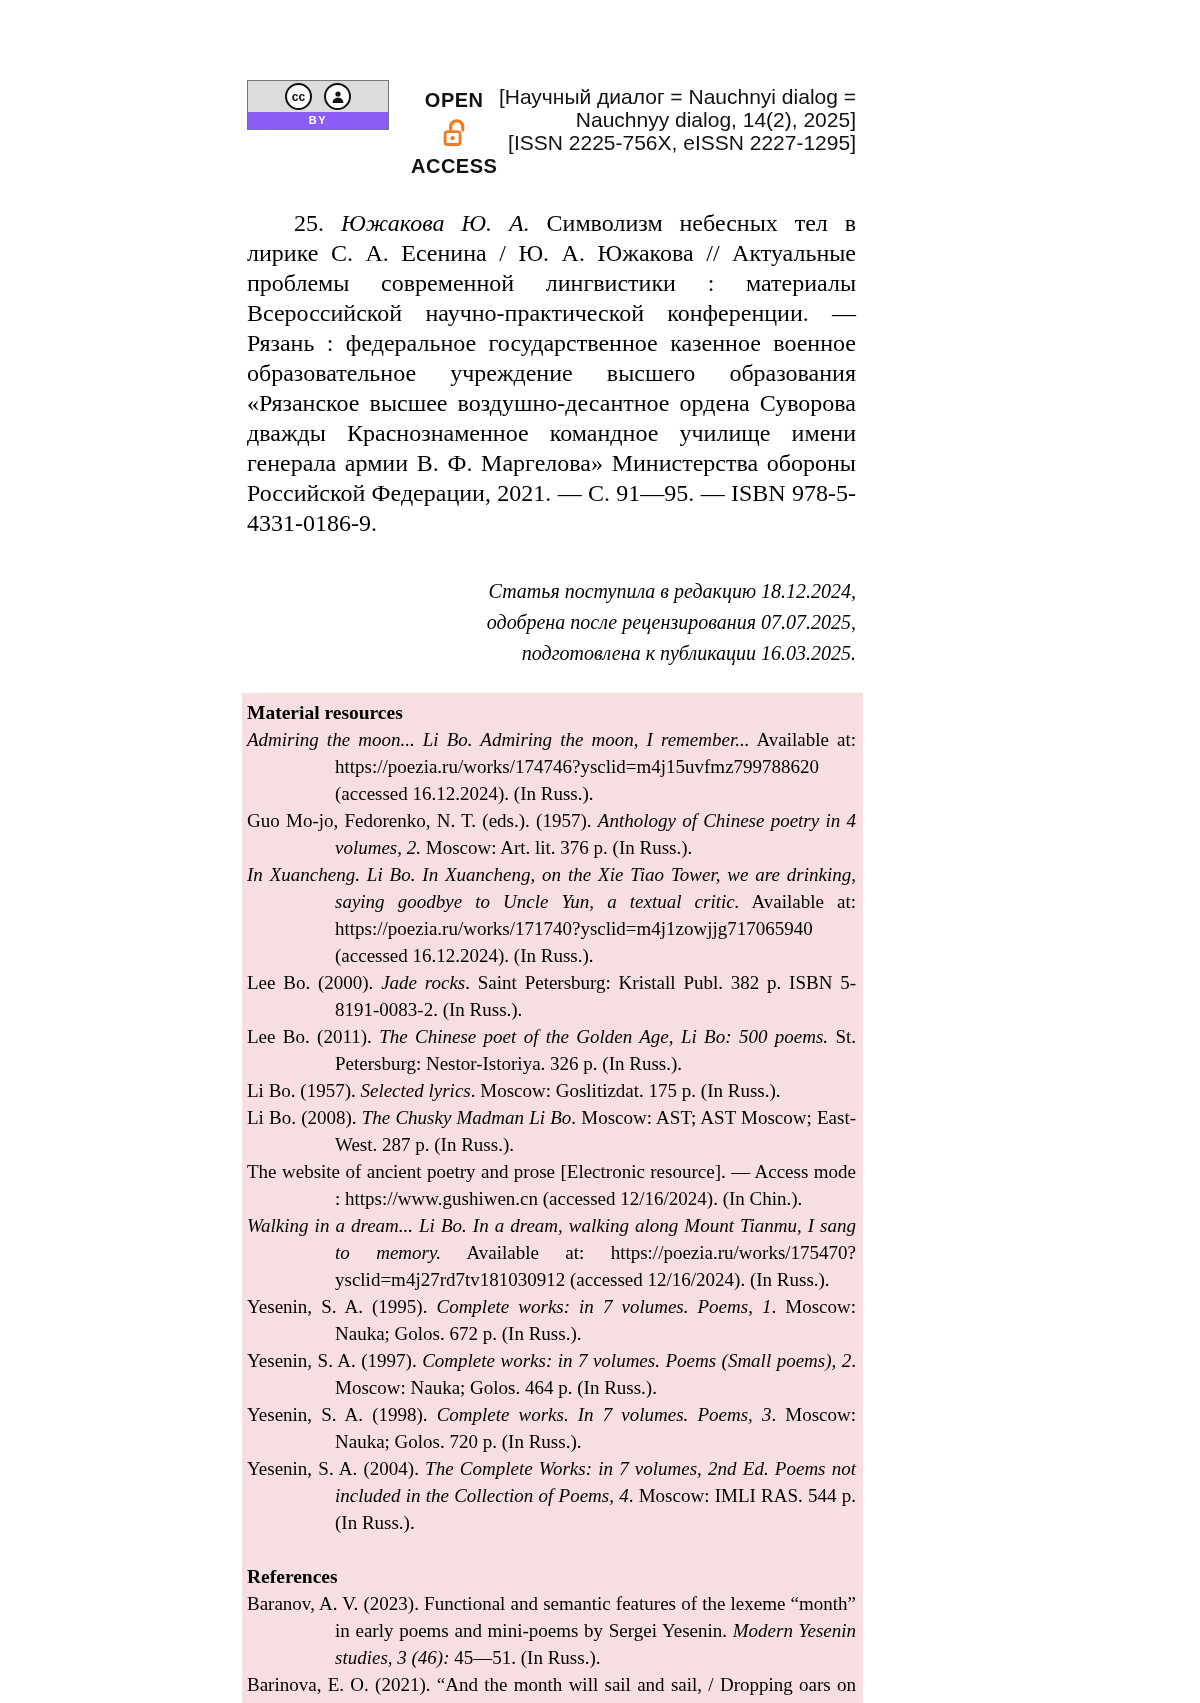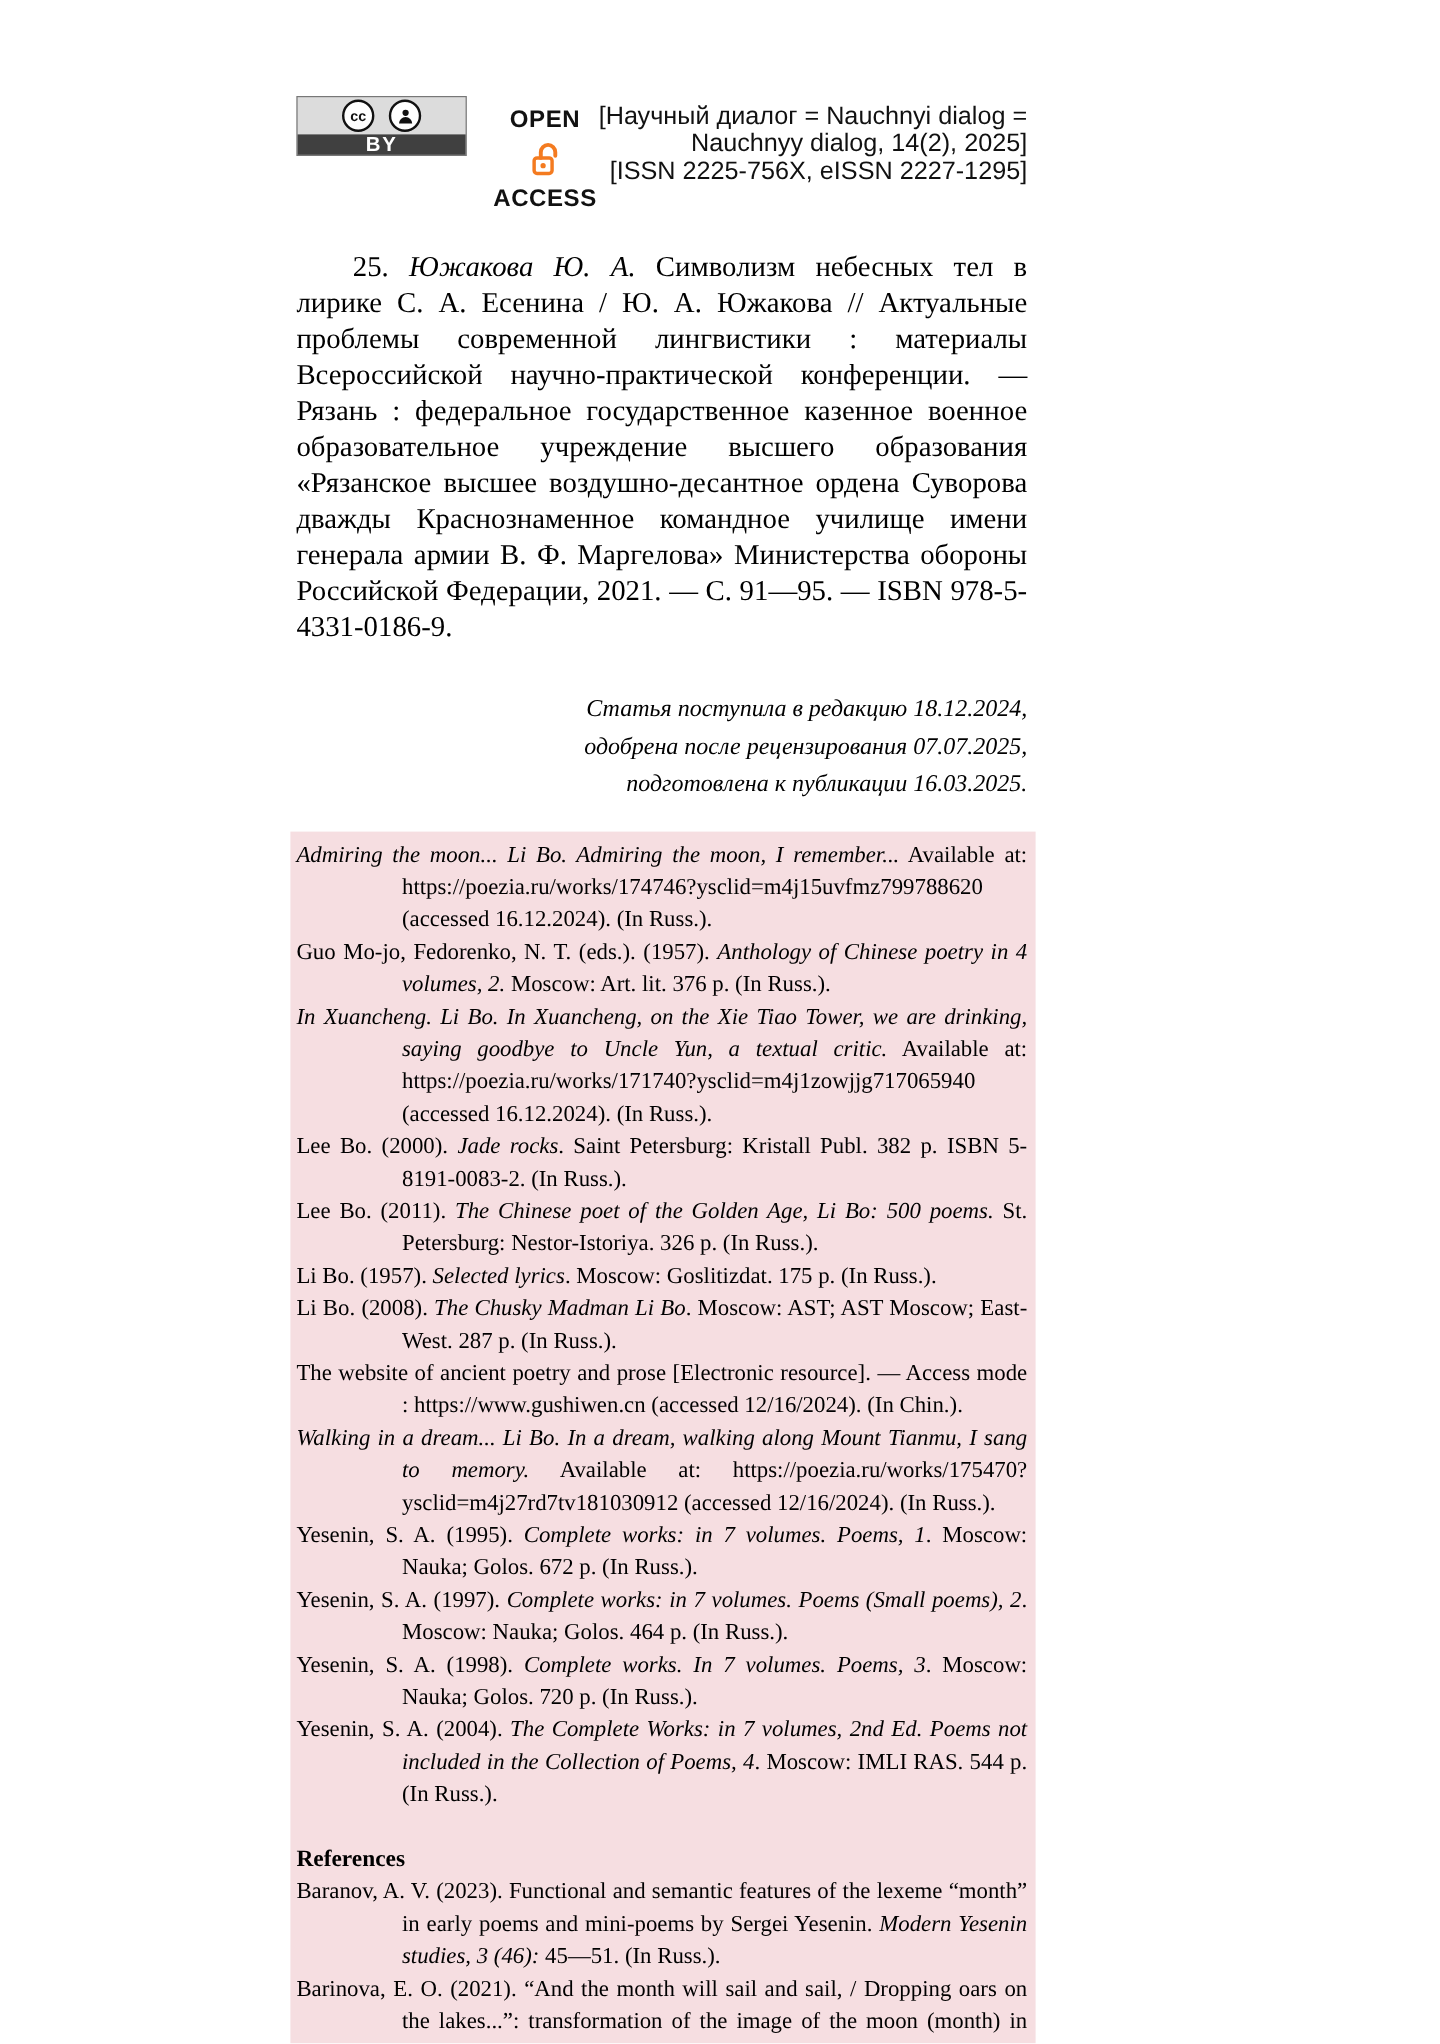--- a/index.html
+++ b/index.html
@@ -12,22 +12,22 @@
   .content { padding:80px 230px 0 133px; }
 
   
   .header-row { display:flex; justify-content:space-between; align-items:flex-start; }
   .badges { display:flex; align-items:flex-start; gap:22px; }
   .cc-badge { width:142px; height:50px; border:1px solid #777; display:flex; flex-direction:column; background:#dcdcdc; }
   .cc-top { flex:1; display:flex; align-items:center; justify-content:center; gap:12px; }
   .cc-circle { width:27px; height:27px; border:2.5px solid #111; border-radius:50%;
     display:flex; align-items:center; justify-content:center;
     font-family:"Liberation Sans", sans-serif; font-weight:bold; font-size:12px; color:#111; background:#fff; }
-  .cc-bottom { height:17px; background:#404040; color:#fff; text-align:center;
-    font-family:"Liberation Sans", sans-serif; font-weight:bold; font-size:17px; line-height:17px; letter-spacing:1.5px; }
+  .cc-bottom { height:17px; background:#8b5cf6; color:#fff; text-align:center;
+    font-family:"Liberation Sans", sans-serif; font-weight:bold; font-size:11px; line-height:17px; letter-spacing:1.5px; }
   .oa-logo { display:flex; align-items:center; gap:5px;
     font-family:"Liberation Sans", sans-serif; font-weight:bold; font-size:20px; letter-spacing:.5px; padding-top:9px; color:#111;flex-direction:column; }
   .journal-meta { text-align:right; font-family:"Liberation Sans", sans-serif; font-size:21px; line-height:23px; padding-top:5px; color:#111; }
 
   
   .citation { margin-top:30px; font-size:24px; line-height:30px; text-align:justify; text-indent:47px; }
   .submission { margin-top:38px; text-align:right; font-style:italic; font-size:20px; line-height:31px; }
 
   .pink {
     margin:24px -7px 0 -5px;
@@ -83,20 +83,21 @@
     <p class="citation"><span>25. </span><span class="it">Южакова Ю. А.</span><span> Символизм небесных тел в лирике С. А. Есенина / Ю. А. Южакова // Актуальные проблемы современной лингвистики : материалы Всероссийской научно-практической конференции. — Рязань : федеральное государственное казенное военное образовательное учреждение высшего образования «Рязанское высшее воздушно-десантное ордена Суворова дважды Краснознаменное командное училище имени генерала армии В. Ф. Маргелова» Министерства обороны Российской Федерации, 2021. — С. 91—95. — ISBN 978-5-4331-0186-9.</span></p>
 
     <div class="submission">
       <div>Статья поступила в редакцию 18.12.2024,</div>
       <div>одобрена после рецензирования 07.07.2025,</div>
       <div>подготовлена к публикации 16.03.2025.</div>
     </div>
 
     <div class="pink">
       <div>
+        <div class="sec-heading">Material resources</div>
         <div>
             <p class="ref"><span class="it">Admiring the moon... Li Bo. Admiring the moon, I remember...</span><span> Available at: https://poezia.ru/works/174746?ysclid=m4j15uvfmz799788620 (accessed 16.12.2024). (In Russ.).</span></p>
             <p class="ref"><span>Guo Mo-jo, Fedorenko, N. T. (eds.). (1957). </span><span class="it">Anthology of Chinese poetry in 4 volumes, 2.</span><span> Moscow: Art. lit. 376 p. (In Russ.).</span></p>
             <p class="ref"><span class="it">In Xuancheng. Li Bo. In Xuancheng, on the Xie Tiao Tower, we are drinking, saying goodbye to Uncle Yun, a textual critic.</span><span> Available at: https://poezia.ru/works/171740?ysclid=m4j1zowjjg717065940 (accessed 16.12.2024). (In Russ.).</span></p>
             <p class="ref"><span>Lee Bo. (2000). </span><span class="it">Jade rocks</span><span>. Saint Petersburg: Kristall Publ. 382 p. ISBN 5-8191-0083-2. (In Russ.).</span></p>
             <p class="ref"><span>Lee Bo. (2011). </span><span class="it">The Chinese poet of the Golden Age, Li Bo: 500 poems.</span><span> St. Petersburg: Nestor-Istoriya. 326 p. (In Russ.).</span></p>
             <p class="ref"><span>Li Bo. (1957). </span><span class="it">Selected lyrics</span><span>. Moscow: Goslitizdat. 175 p. (In Russ.).</span></p>
             <p class="ref"><span>Li Bo. (2008). </span><span class="it">The Chusky Madman Li Bo</span><span>. Moscow: AST; AST Moscow; East-West. 287 p. (In Russ.).</span></p>
             <p class="ref"><span>The website of ancient poetry and prose [Electronic resource]. — Access mode : https://www.gushiwen.cn (accessed 12/16/2024). (In Chin.).</span></p>
             <p class="ref"><span class="it">Walking in a dream... Li Bo. In a dream, walking along Mount Tianmu, I sang to memory.</span><span> Available at: https://poezia.ru/works/175470?ysclid=m4j27rd7tv181030912 (accessed 12/16/2024). (In Russ.).</span></p>

